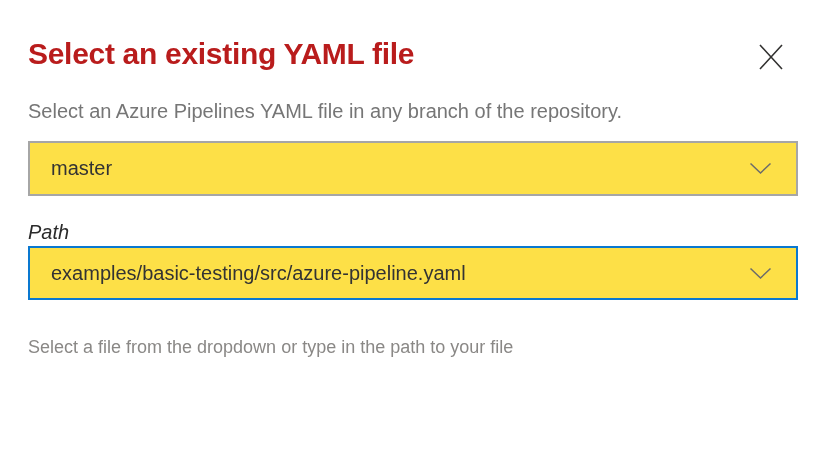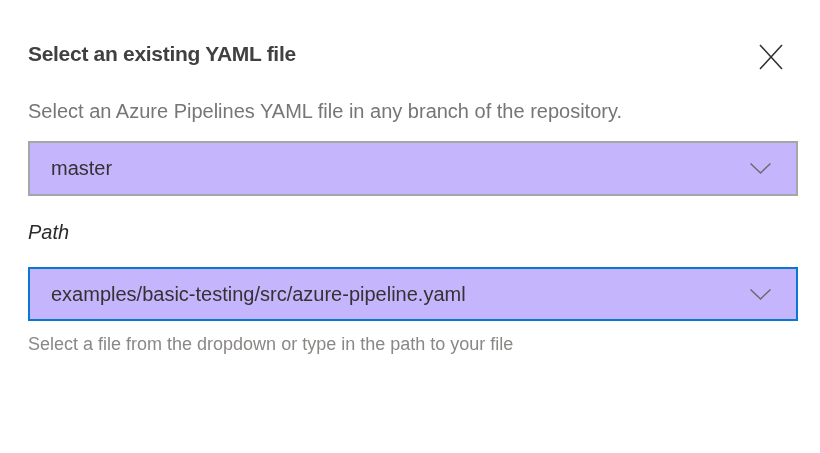--- a/index.html
+++ b/index.html
@@ -14,25 +14,25 @@
     width: 820px; height: 453px;
     padding: 0 22px 0 28px;
   }
   .header {
     display: flex;
     align-items: flex-start;
     justify-content: space-between;
     padding-top: 34px;
   }
   .title {
-    font-size: 21px;
+    font-size: 30px;
     line-height: 40px;
     font-weight: 700;
     letter-spacing: -0.3px;
-    color: #404040;
+    color: #b91c1c;
   }
   .close-btn {
     background: none;
     border: none;
     padding: 4px;
     margin-top: 4px;
     margin-right: 8px;
     cursor: pointer;
     line-height: 0;
   }
@@ -49,42 +49,42 @@
     font-size: 20px;
     line-height: 27px;
     color: #2b2b2b;
   }
   .field-label.path-label { margin-top: 23px; font-style: italic; }
   .dropdown {
     margin-top: 15px;
     width: 770px;
     height: 55px;
     border: 2px solid #a6a6a6;
-    background: #c4b5fd;
+    background: #fde047;
     display: flex;
     align-items: center;
     justify-content: space-between;
     padding: 0 24px 0 21px;
     cursor: pointer;
   }
   .dropdown.focused {
     border-color: #0a78d0;
     height: 54px;
-    margin-top: 21px;
+    margin-top: 0;
   }
   .dropdown-value {
     font-size: 20px;
     color: #333333;
     white-space: nowrap;
     overflow: hidden;
     text-overflow: ellipsis;
   }
   .chevron { flex: none; line-height: 0; }
   .helper {
-    margin-top: 11px;
+    margin-top: 35px;
     font-size: 18px;
     line-height: 24px;
     color: #8a8886;
   }
 </style>
 </head>
 <body>
 
 <div class="dialog">
 

